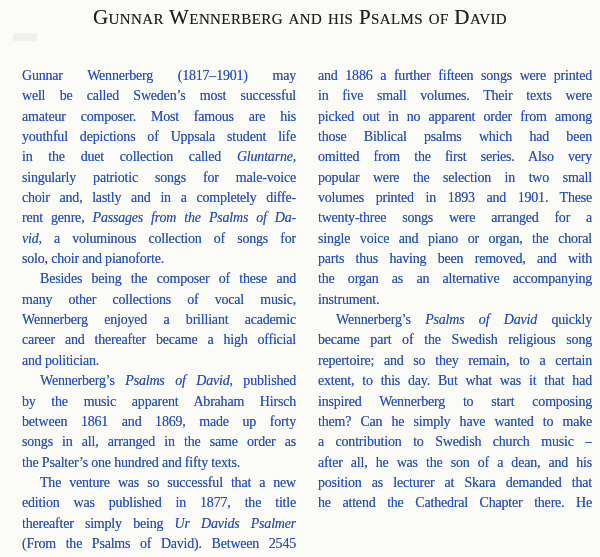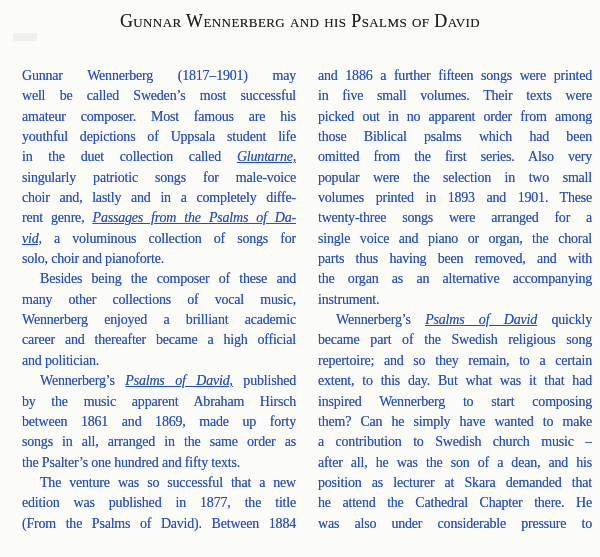--- a/index.html
+++ b/index.html
@@ -6,26 +6,26 @@
   html, body { width: 600px; height: 557px; }
   body {
     position: relative;
     background: #fbfbf8;
     overflow: hidden;
     font-family: "Liberation Serif", serif;
     color: #272727;
   }
   .page-title {
     position: absolute;
-    top: 11px; left: 0; right: 0;
+    top: 5px; left: 0; right: 0;
     text-align: center;
     font-family: "Liberation Serif", serif;
     font-variant: small-caps;
     font-weight: 400;
-    font-size: 18px;
+    font-size: 21px;
     letter-spacing: 0.4px;
     color: #1f1f1f;
     text-shadow: 0 0 0.3px rgba(30,30,30,0.55);
     white-space: nowrap;
   }
   .scan-smudge {
     position: absolute;
     left: 13px; top: 33px;
     width: 24px; height: 8px;
     background: #f0f0ed;
@@ -45,21 +45,21 @@
     font-size: 14px;
     letter-spacing: -0.2px;
     text-align: justify;
     text-align-last: justify;
     overflow: hidden;
     color: #1d4ed8;
     text-shadow: 0 0 0.3px rgba(35,35,35,0.5);
   }
   .line.indent { padding-left: 18px; }
   .line.end { text-align-last: left; }
-  .it { font-style: italic; text-decoration: underline; }
+  .it { font-style: italic; }
 </style>
 </head>
 <body>
 
 <h1 class="page-title">Gunnar Wennerberg and his Psalms of David</h1>
 
 <div class="scan-smudge"></div>
 
 <div class="col col-left">
     <div class="line"><span>Gunnar Wennerberg (1817–1901) may</span></div>
@@ -77,21 +77,22 @@
     <div class="line"><span>Wennerberg enjoyed a brilliant academic</span></div>
     <div class="line"><span>career and thereafter became a high official</span></div>
     <div class="line end"><span>and politician.</span></div>
     <div class="line indent"><span>Wennerberg’s </span><span class="it">Psalms of David,</span><span> published</span></div>
     <div class="line"><span>by the music apparent Abraham Hirsch</span></div>
     <div class="line"><span>between 1861 and 1869, made up forty</span></div>
     <div class="line"><span>songs in all, arranged in the same order as</span></div>
     <div class="line end"><span>the Psalter’s one hundred and fifty texts.</span></div>
     <div class="line indent"><span>The venture was so successful that a new</span></div>
     <div class="line"><span>edition was published in 1877, the title</span></div>
-    <div class="line"><span>(From the Psalms of David). Between 1884</span></div>
+    <div class="line"><span>thereafter simply being </span><span class="it">Ur Davids Psalmer</span></div>
+    <div class="line"><span>(From the Psalms of David). Between 2545</span></div>
   </div>
 
 <div class="col col-right">
     <div class="line"><span>and 1886 a further fifteen songs were printed</span></div>
     <div class="line"><span>in five small volumes. Their texts were</span></div>
     <div class="line"><span>picked out in no apparent order from among</span></div>
     <div class="line"><span>those Biblical psalms which had been</span></div>
     <div class="line"><span>omitted from the first series. Also very</span></div>
     <div class="line"><span>popular were the selection in two small</span></div>
     <div class="line"><span>volumes printed in 1893 and 1901. These</span></div>
@@ -103,14 +104,13 @@
     <div class="line indent"><span>Wennerberg’s </span><span class="it">Psalms of David</span><span> quickly</span></div>
     <div class="line"><span>became part of the Swedish religious song</span></div>
     <div class="line"><span>repertoire; and so they remain, to a certain</span></div>
     <div class="line"><span>extent, to this day. But what was it that had</span></div>
     <div class="line"><span>inspired Wennerberg to start composing</span></div>
     <div class="line"><span>them? Can he simply have wanted to make</span></div>
     <div class="line"><span>a contribution to Swedish church music –</span></div>
     <div class="line"><span>after all, he was the son of a dean, and his</span></div>
     <div class="line"><span>position as lecturer at Skara demanded that</span></div>
     <div class="line"><span>he attend the Cathedral Chapter there. He</span></div>
-    <div class="line"><span>was also under considerable pressure to</span></div>
   </div>
 
 </body></html>

